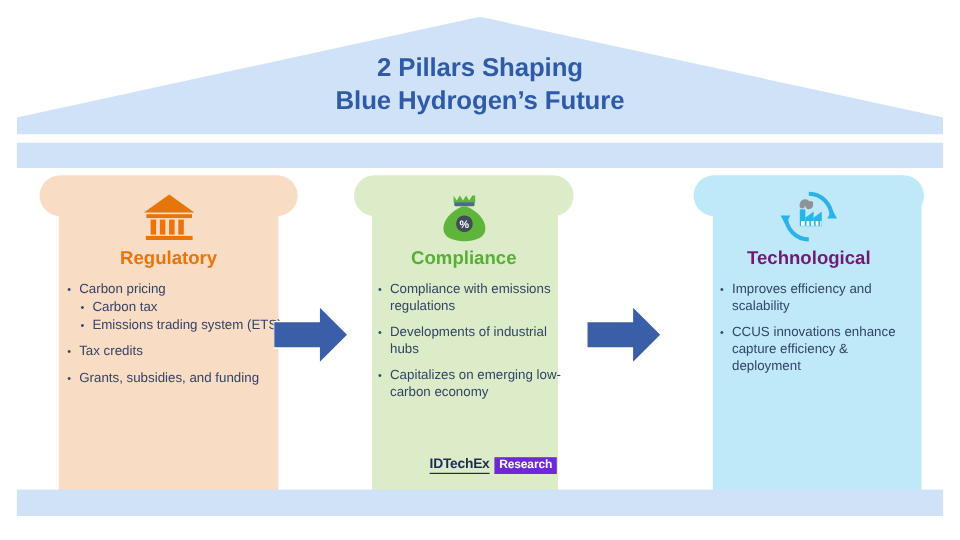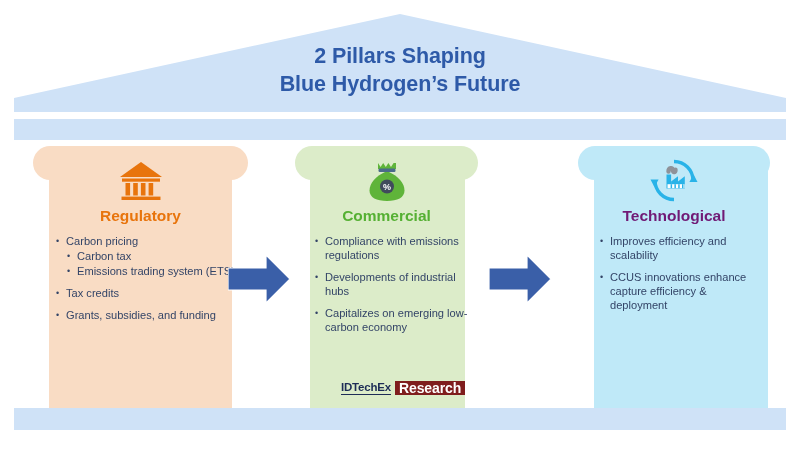--- a/index.html
+++ b/index.html
@@ -101,29 +101,29 @@
   .p3 ul.bullets{padding-left:21px;padding-right:10px;}
 
   
   .arrow{position:absolute;}
   .arrow svg{display:block;}
   .arrow1{left:228px;top:255px;}
   .arrow2{left:489px;top:255px;}
 
   
   .logo{
-    position:absolute;left:341px;top:381px;
+    position:absolute;left:358px;top:381px;
     display:flex;align-items:center;gap:4px;
   }
   .logo-word{
     font-size:11.5px;font-weight:bold;color:#1d2c56;
     border-bottom:1.4px solid #1d2c56;line-height:13px;letter-spacing:-0.2px;
   }
   .logo-tag{
-    font-size:14px;font-weight:bold;color:#ffffff;background:#7f1d1d;
+    font-size:10px;font-weight:bold;color:#ffffff;background:#6d28d9;
     padding:1.5px 4px 2px 4px;line-height:10px;letter-spacing:-0.1px;
   }
 </style>
 </head>
 <body>
 
 <div id="stage">
 
   <div class="pediment">
     <svg viewBox="0 0 772 98" preserveAspectRatio="none" aria-hidden="true">
@@ -180,21 +180,21 @@
     <div class="pillar-inner">
       <div class="icon-box">
         <svg width="42" height="44" viewBox="0 0 42 44" aria-hidden="true">
           <path d="M12 4 L14.6 8 L17.2 4 L19.8 8 L22.4 4 L25 8 L27.6 4 L30 4 L30 10 L12 10 Z" fill="#5fb43a"></path>
           <rect x="12.5" y="9.5" width="17" height="3.4" rx="1.2" fill="#4b6b8a"></rect>
           <path d="M19 13 C10 17 3.5 24 3.5 31.5 C3.5 38.5 10.5 42 21 42 C31.5 42 38.5 38.5 38.5 31.5 C38.5 24 32 17 23 13 Z" fill="#5fb43a"></path>
           <circle cx="21" cy="27.5" r="7" fill="#404b5c"></circle>
           <text x="21" y="31.3" font-size="9" font-weight="bold" fill="#ffffff" text-anchor="middle" font-family="'Liberation Sans',sans-serif">%</text>
         </svg>
       </div>
-      <div class="pillar-head">Commercial</div>
+      <div class="pillar-head">Compliance</div>
       <ul class="bullets">
         <li>Compliance with emissions regulations</li>
         <li>Developments of industrial hubs</li>
         <li>Capitalizes on emerging low-carbon economy</li>
       </ul>
     </div>
   </div>
 
   <div class="arrow arrow2">
     <svg width="62" height="48" viewBox="0 0 62 48" aria-hidden="true">

